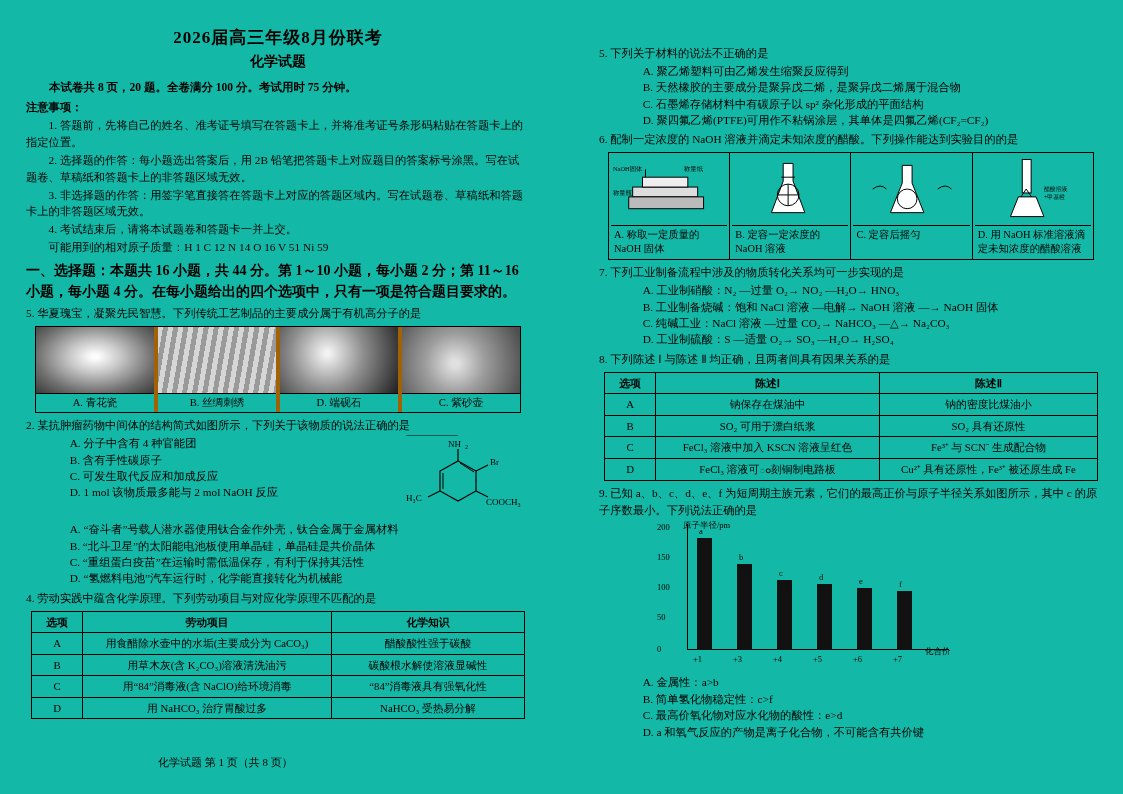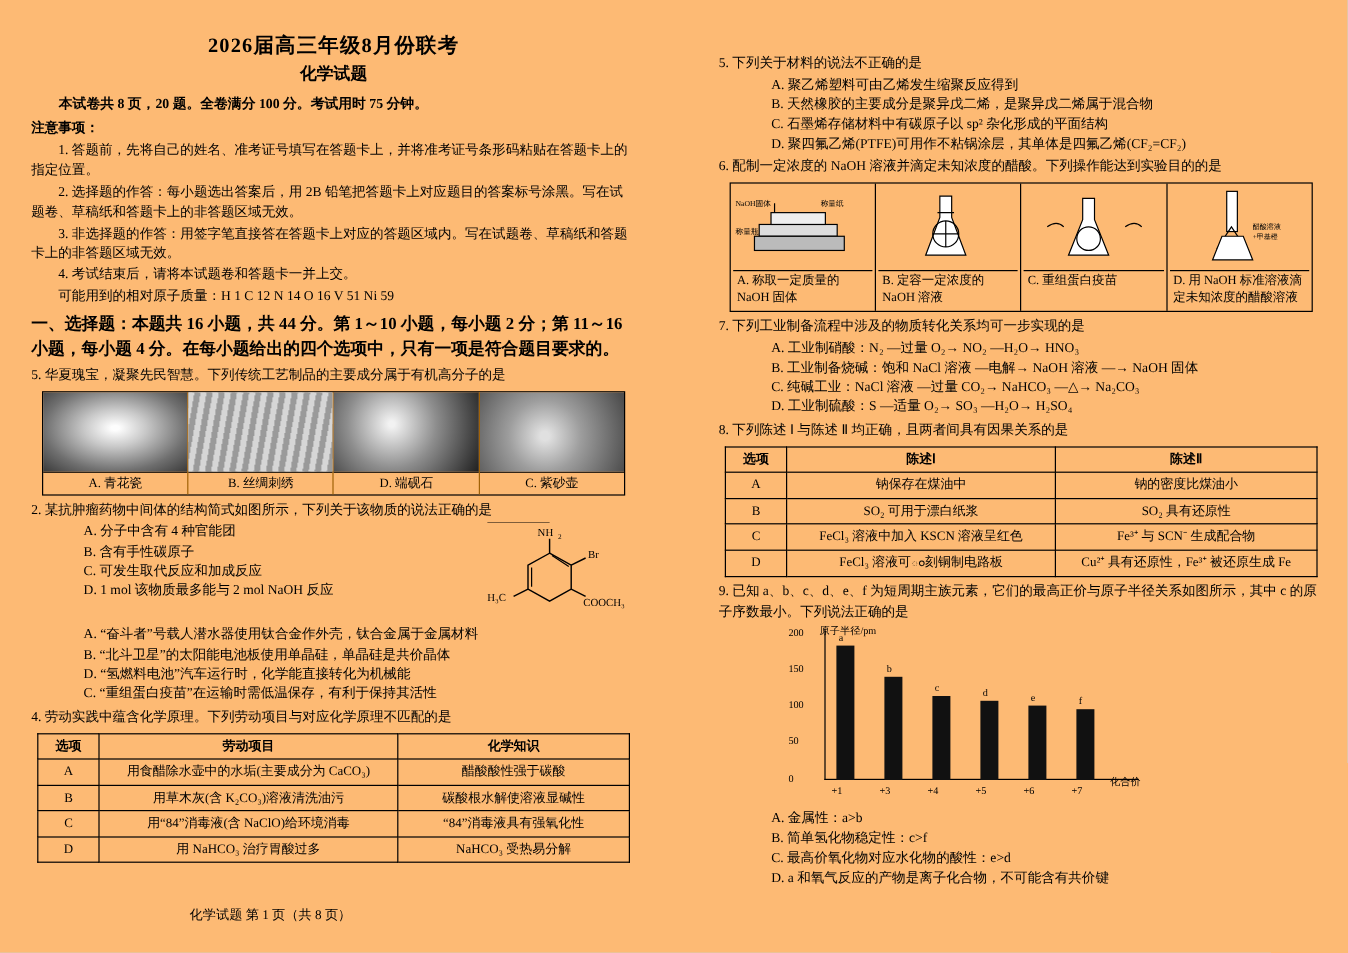--- a/index.html
+++ b/index.html
@@ -1,33 +1,33 @@
 <!DOCTYPE html>
 <html><head>
 <meta charset="utf-8">
 <style>
   html,body{margin:0;padding:0;background:#cfcfcf;}
   body{font-family:"Liberation Serif", serif;}
-  .page{width:1123px;height:794px;background:#fdba74;position:relative;overflow:hidden;}
+  .page{width:1123px;height:794px;background:#14b8a6;position:relative;overflow:hidden;}
   .col{position:absolute;top:0;width:540px;height:794px;box-sizing:border-box;padding:26px 18px 0 18px;}
   .colL{left:8px;}
   .colR{left:581px;margin-top:16px;}
   .title{text-align:center;font-size:17px;font-weight:bold;letter-spacing:1px;margin:0 0 4px 0;}
   .subtitle{text-align:center;font-size:14px;font-weight:bold;margin:0 0 8px 0;}
   .lead{font-size:11.5px;line-height:1.55;text-indent:2em;font-weight:bold;margin:2px 0;}
   .p{font-size:11.3px;line-height:1.5;margin:1px 0;}
   .ind2{text-indent:2em;}
   .q{font-size:11.3px;line-height:1.5;margin:3px 0 1px 0;}
   .opt{font-size:11.3px;line-height:1.45;margin:0 0 0 1.6em;}
   .opts{margin-left:1.6em;}
   .sec{font-size:14px;line-height:1.5;font-weight:bold;margin:4px 0 1px 0;}
   table.bx{border-collapse:collapse;width:98%;margin:4px auto 4px auto;font-size:10.8px;}
   table.bx td,table.bx th{border:1px solid #000;padding:3px 4px;text-align:center;line-height:1.35;}
   .imgrow{display:flex;width:96%;margin:4px auto;border:1px solid #000;}
-  .imgcell{flex:1;border-right:1px solid #a16207;}
+  .imgcell{flex:1;border-right:4px solid #a16207;}
   .imgcell:last-child{border-right:none;}
   .imgbox{height:66px;background:linear-gradient(160deg,#e9e9e9,#a9a9a9 45%,#d7d7d7 70%,#8e8e8e);position:relative;}
   .imgbox.v1{background:radial-gradient(ellipse at 50% 45%,#fdfdfd 4%,#c9c9c9 30%,#6f6f6f 70%,#3a3a3a 100%);}
   .imgbox.v2{background:repeating-linear-gradient(100deg,#d6d6d6 0 5px,#9a9a9a 5px 10px),linear-gradient(#bbb,#777);}
   .imgbox.v3{background:radial-gradient(circle at 45% 55%,#e0e0e0 5%,#9d9d9d 40%,#4e4e4e 95%);}
   .imgbox.v4{background:radial-gradient(circle at 40% 40%,#f2f2f2 3%,#8d8d8d 45%,#1f1f1f 100%);}
   .imgcap{font-size:10.6px;text-align:center;border-top:1px solid #000;padding:2px 0;}
   .fig{border:1px solid #000;width:96%;margin:4px auto;}
   .figrow{display:flex;}
   .figcell{flex:1;border-right:1px solid #000;padding:2px;}
@@ -106,22 +106,22 @@
       <div class="opt">A. 分子中含有 4 种官能团</div>
       <div class="opt">B. 含有手性碳原子</div>
       <div class="opt">C. 可发生取代反应和加成反应</div>
       <div class="opt">D. 1 mol 该物质最多能与 2 mol NaOH 反应</div>
     </div>
     <div style="clear:both"></div>
 
     <div class="opts">
       <div class="opt">A. “奋斗者”号载人潜水器使用钛合金作外壳，钛合金属于金属材料</div>
       <div class="opt">B. “北斗卫星”的太阳能电池板使用单晶硅，单晶硅是共价晶体</div>
+      <div class="opt">C. “重组蛋白疫苗”在运输时需低温保存，有利于保持其活性</div>
       <div class="opt">D. “氢燃料电池”汽车运行时，化学能直接转化为机械能</div>
-      <div class="opt">C. “重组蛋白疫苗”在运输时需低温保存，有利于保持其活性</div>
     </div>
 
     <div class="q">4. 劳动实践中蕴含化学原理。下列劳动项目与对应化学原理不匹配的是</div>
     <table class="bx">
       <tbody>
           <tr>
         <th style="width:42px">选项</th>
         <th style="width:240px">劳动项目</th>
         <th>化学知识</th>
       </tr>
@@ -191,21 +191,21 @@
         </div>
         <div class="figcell">
           <div class="figart">
             <svg viewBox="0 0 118 70" width="100%" height="70">
               <path d="M50 10 L50 28 L38 58 L72 58 L60 28 L60 10 Z" fill="#fff" stroke="#000"></path>
               <circle cx="55" cy="44" r="10" fill="none" stroke="#000"></circle>
               <path d="M20 34 q8 -6 14 0" fill="none" stroke="#000"></path>
               <path d="M86 34 q8 -6 14 0" fill="none" stroke="#000"></path>
             </svg>
           </div>
-          <div class="figcap">C. 重组蛋白疫苗</div>
+          <div class="figcap">C. 定容后摇匀</div>
         </div>
         <div class="figcell">
           <div class="figart">
             <svg viewBox="0 0 118 70" width="100%" height="70">
               <rect x="48" y="4" width="9" height="34" fill="#fff" stroke="#000"></rect>
               <path d="M40 52 L52 34 L64 52 Z" fill="none" stroke="#000"></path>
               <path d="M36 62 L44 42 L62 42 L70 62 Z" fill="#fff" stroke="#000"></path>
               <text x="70" y="36" font-size="6">醋酸溶液</text>
               <text x="70" y="44" font-size="6">+甲基橙</text>
             </svg>

